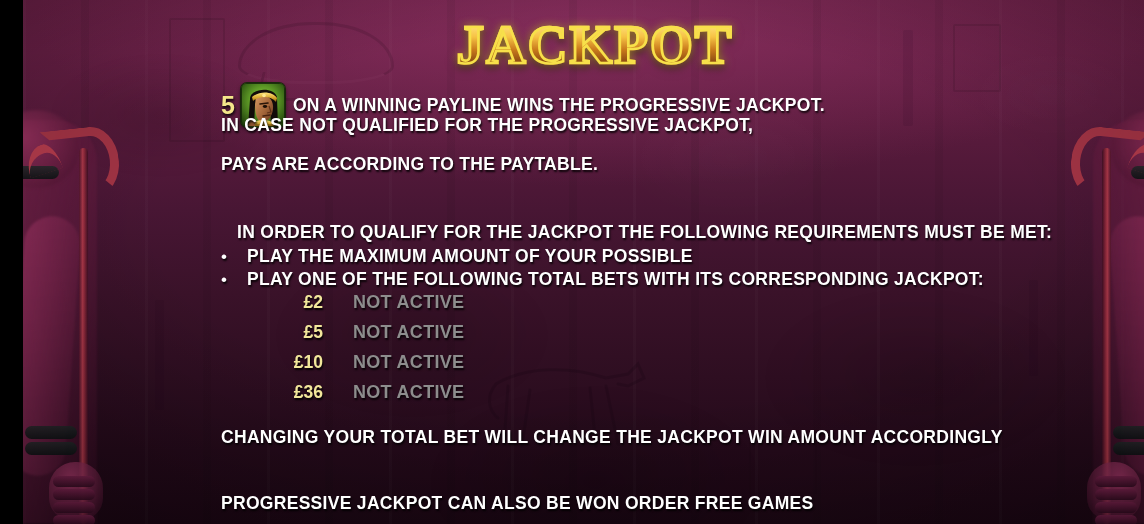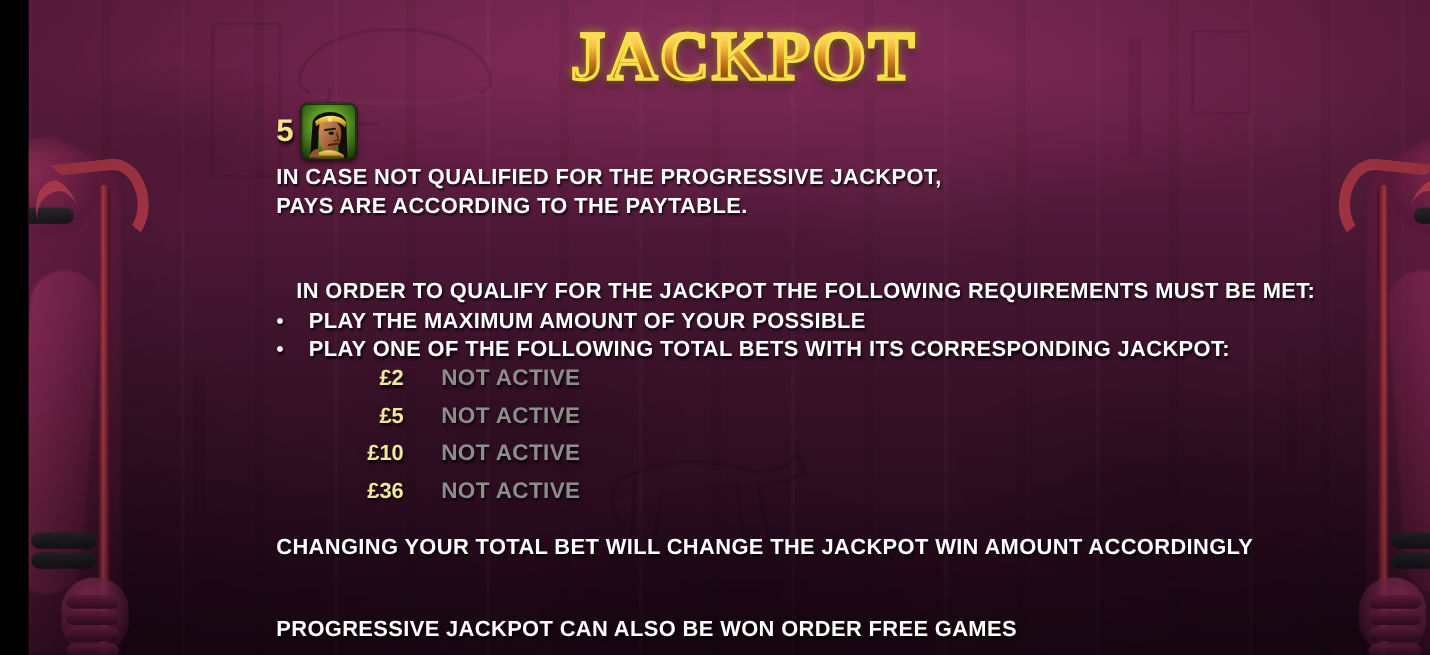--- a/index.html
+++ b/index.html
@@ -273,21 +273,21 @@
     background: radial-gradient(ellipse at 50% 42%, #86c437 0%, #5d9a26 42%, #356414 72%, #1b3a0a 100%);
     box-shadow: 0 0 0 1px rgba(20,40,8,.9), 0 2px 4px rgba(0,0,0,.7);
     margin-right: 6px;
     flex: 0 0 auto;
   }
   .sym-svg { position: absolute; inset: 0; }
   .symbol-text {
     margin-left: 2px;
   }
 
-  .blk-case  { position: absolute; left: 0; top: 131px; }
+  .blk-case  { position: absolute; left: 0; top: 115px; }
   .blk-case2 { position: absolute; left: 0; top: 154px; }
 
   .blk-req   { position: absolute; left: 16px; top: 222px; }
   .bullet-row {
     position: absolute;
     left: 0;
     display: flex;
     align-items: baseline;
   }
   .bullet-row.r1 { top: 246px; }
@@ -434,20 +434,21 @@
           <path d="M11 14 C20 7, 32 9, 36 15 L35 19 C30 13, 20 12, 12 18 Z" fill="url(#gold)"></path>
           <circle cx="23" cy="12.5" r="1.8" fill="#ffe891"></circle>
 
           <path d="M12 40 C18 36, 28 36, 34 41 L34 44 L12 44 Z" fill="url(#gold)" opacity=".92"></path>
           <path d="M14 42 L32 42" stroke="#6b4a0c" stroke-width="1" fill="none"></path>
 
           <path d="M6 44 C7 38, 11 36, 14 36 L14 44 Z" fill="#8c5530"></path>
           <rect x="0" y="0" width="44" height="44" fill="none" stroke="rgba(20,40,8,.85)" stroke-width="2" rx="5"></rect>
         </svg>
       </span>
+      <span class="line symbol-text">ON A WINNING PAYLINE WINS THE PROGRESSIVE JACKPOT.</span>
     </div>
 
     <div class="line blk-case">IN CASE NOT QUALIFIED FOR THE PROGRESSIVE JACKPOT,</div>
     <div class="line blk-case2">PAYS ARE ACCORDING TO THE PAYTABLE.</div>
 
     <div class="line blk-req">IN ORDER TO QUALIFY FOR THE JACKPOT THE FOLLOWING REQUIREMENTS MUST BE MET:</div>
 
     <div class="bullet-row r1">
       <span class="bullet-dot">•</span>
       <span class="line bullet-text">PLAY THE MAXIMUM AMOUNT OF YOUR POSSIBLE</span>

